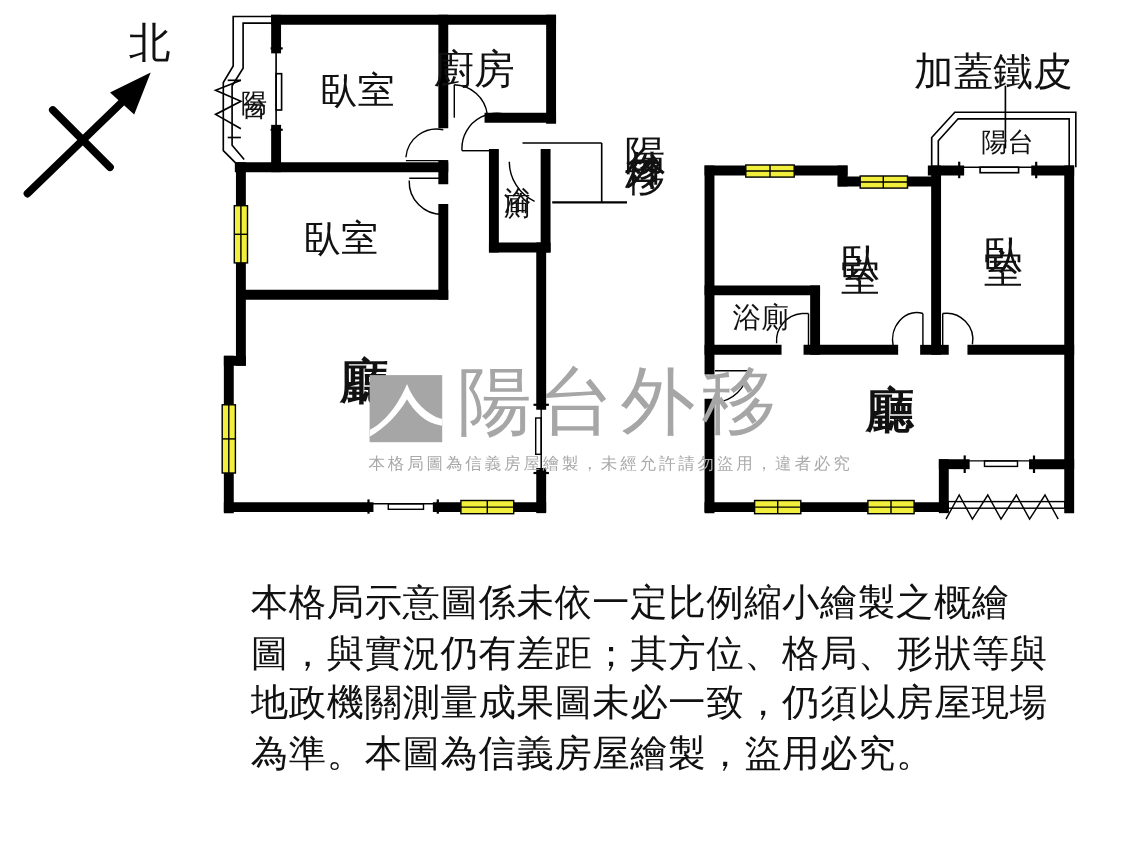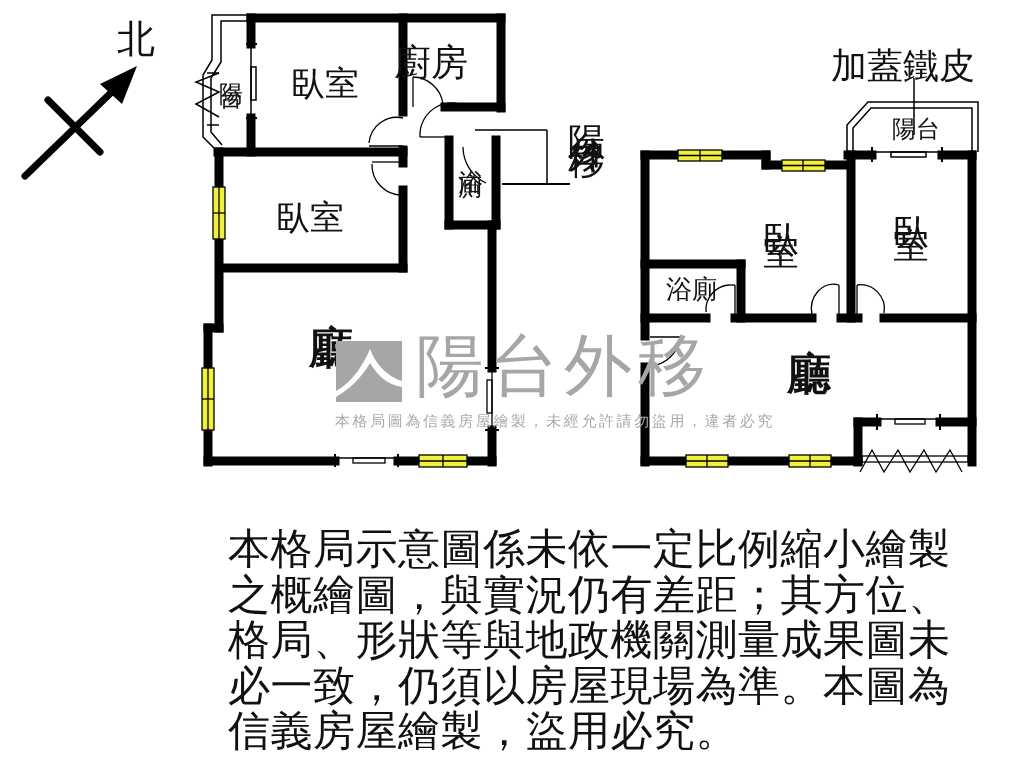--- a/index.html
+++ b/index.html
@@ -3,21 +3,21 @@
 <meta charset="utf-8">
 <style>
   html, body { margin:0; padding:0; background:#ffffff; }
   body { width:1024px; height:768px; position:relative; overflow:hidden; font-family:"DejaVu Serif","Liberation Serif",serif; }
   #plan { position:absolute; left:0; top:0; }
   .lbl { position:absolute; color:#111; font-family:"DejaVu Serif","Liberation Serif",serif; line-height:1; white-space:nowrap; }
   .vert { writing-mode:vertical-rl; text-orientation:upright; letter-spacing:4px; }
   .wm-logo { position:absolute; left:336px; top:341px; width:66px; height:61px; background:#a6a6a6; }
   .wm-text { position:absolute; left:416px; top:332px; font-family:"DejaVu Sans","Liberation Sans",sans-serif; font-size:68px; color:#a6a6a6; letter-spacing:6px; line-height:1; }
   .wm-sub { position:absolute; left:335px; top:412px; font-family:"DejaVu Sans","Liberation Sans",sans-serif; font-size:15px; color:#a9a9a9; letter-spacing:2.6px; }
-  .disclaimer { position:absolute; left:228px; top:526px; width:740px; font-size:42px; line-height:45.5px; color:#111; font-family:"DejaVu Serif","Liberation Serif",serif; letter-spacing:0.5px; }
+  .disclaimer { position:absolute; left:228px; top:526px; width:740px; font-size:34px; line-height:45.5px; color:#111; font-family:"DejaVu Serif","Liberation Serif",serif; letter-spacing:0.5px; }
 </style>
 </head>
 <body>
 
 <svg id="plan" width="1024" height="768" viewBox="0 0 1024 768">
 
   <g stroke="#000" stroke-width="7" stroke-linecap="round" fill="none">
     <line x1="25" y1="176" x2="120" y2="84"></line>
     <line x1="48" y1="100" x2="100" y2="152"></line>
   </g>

